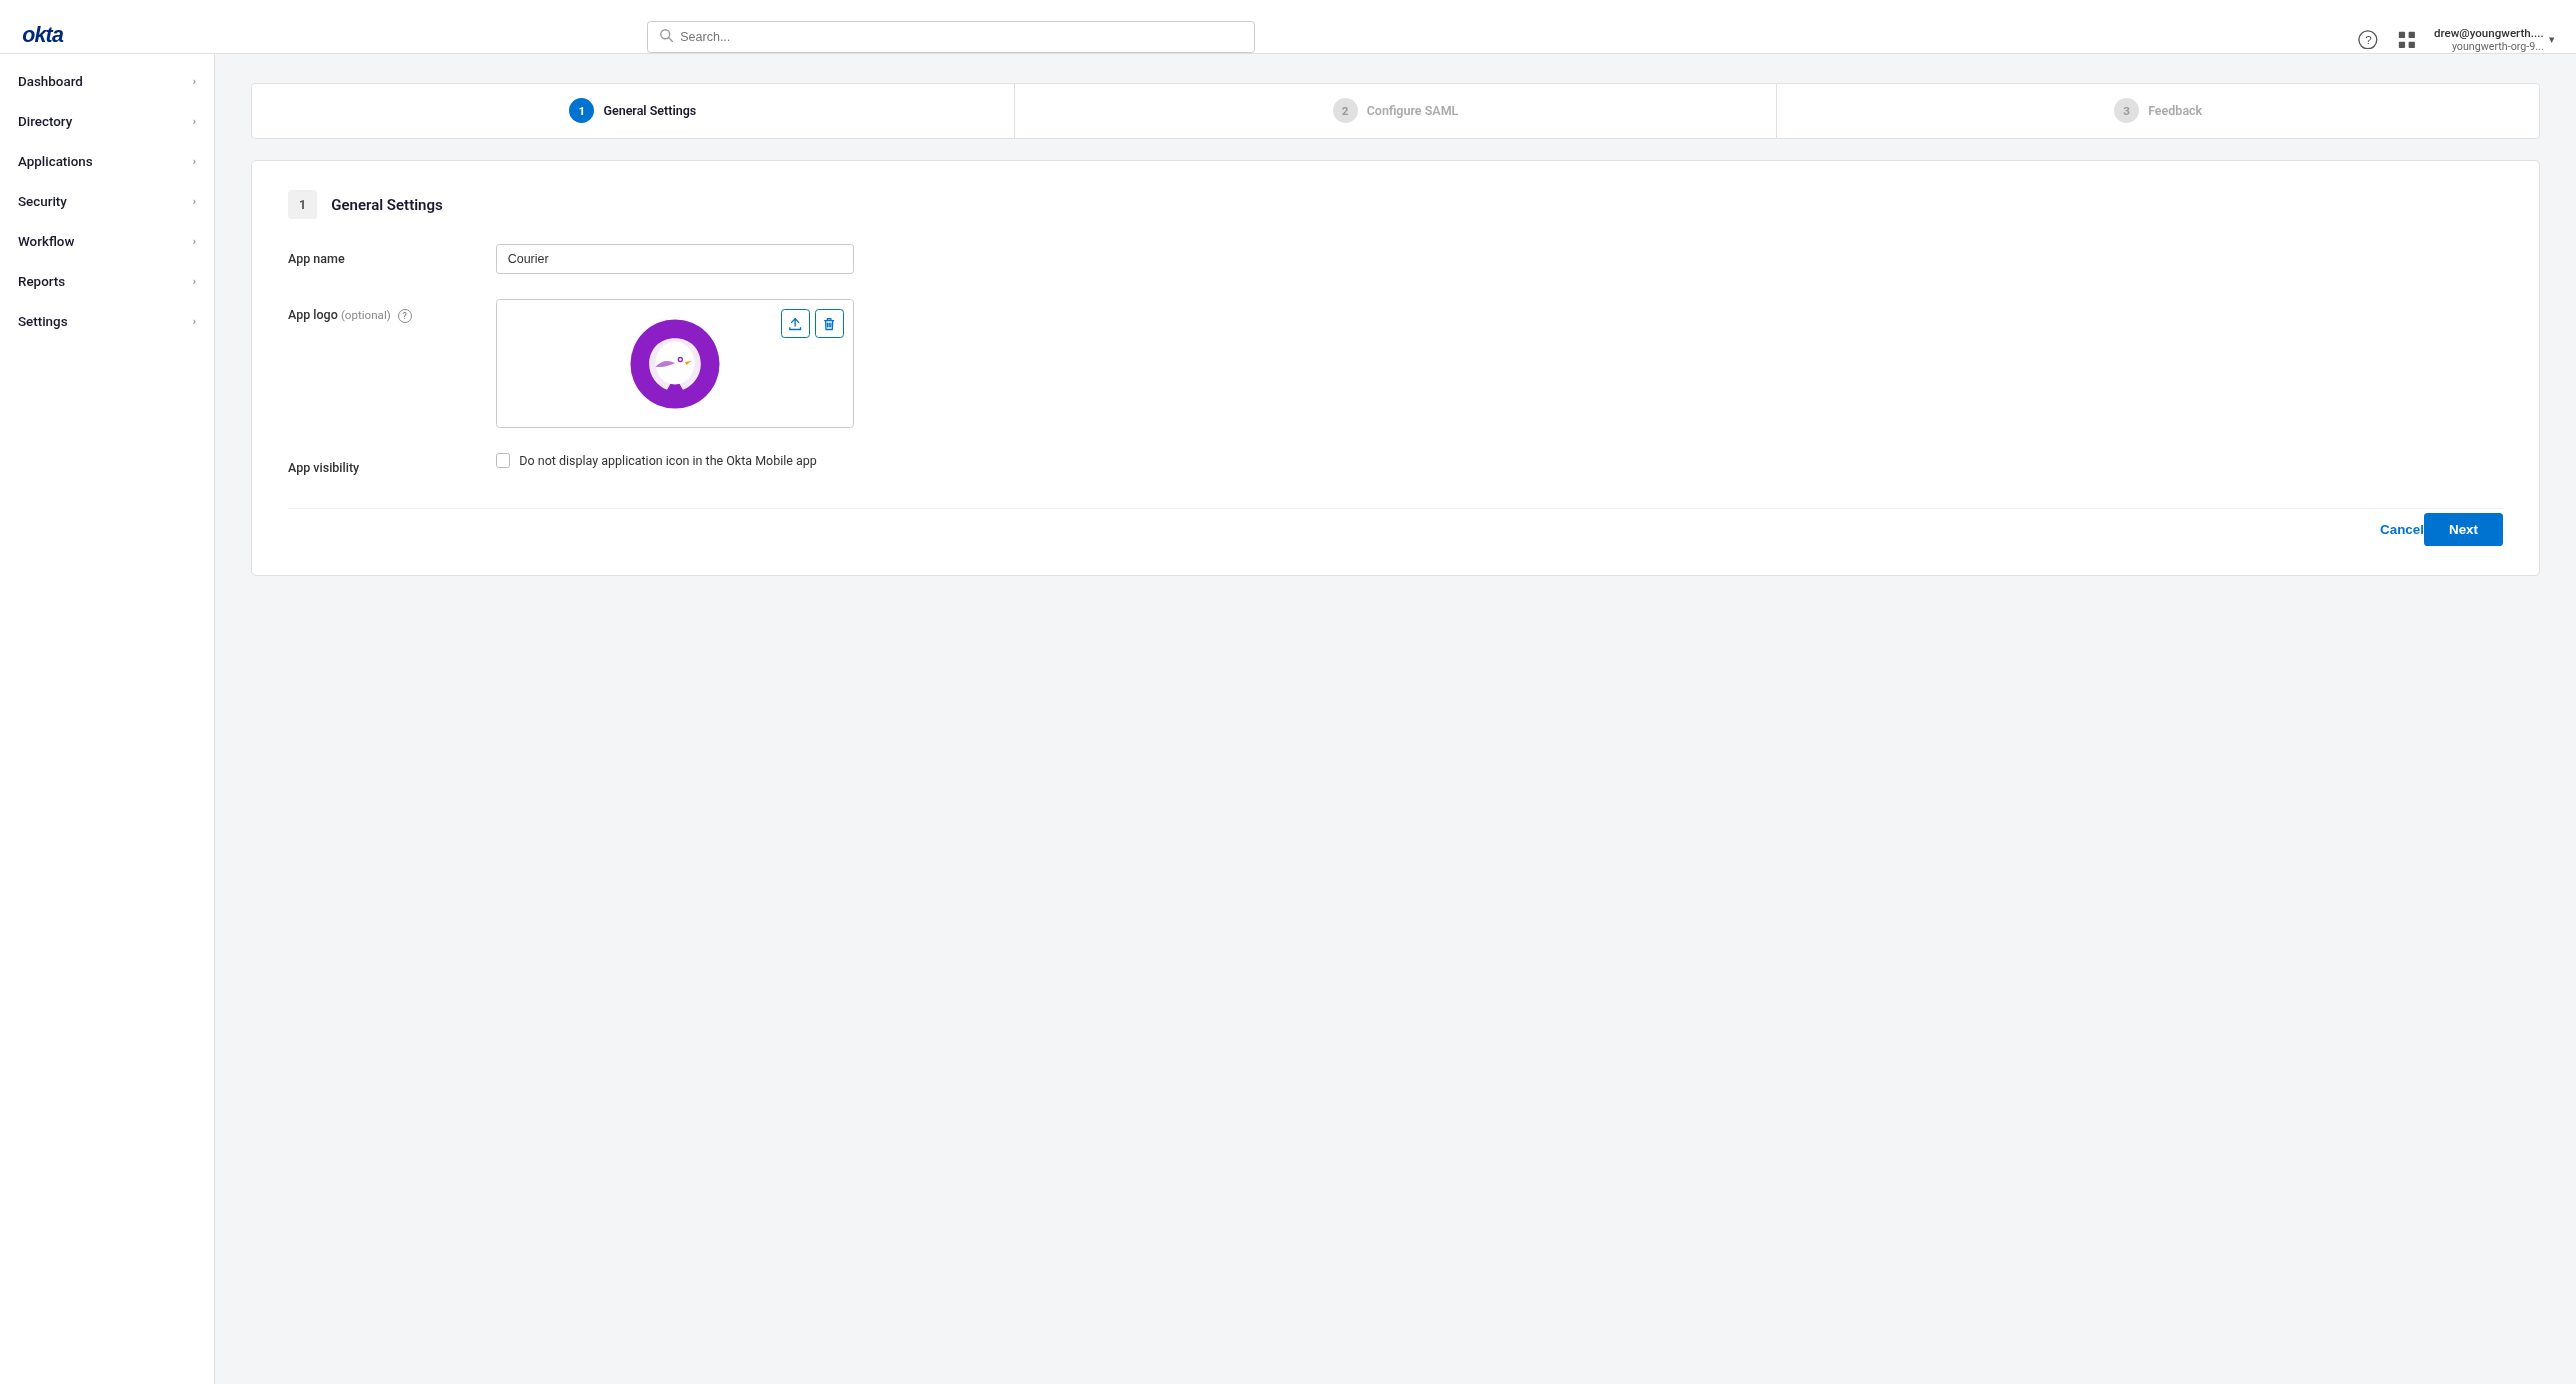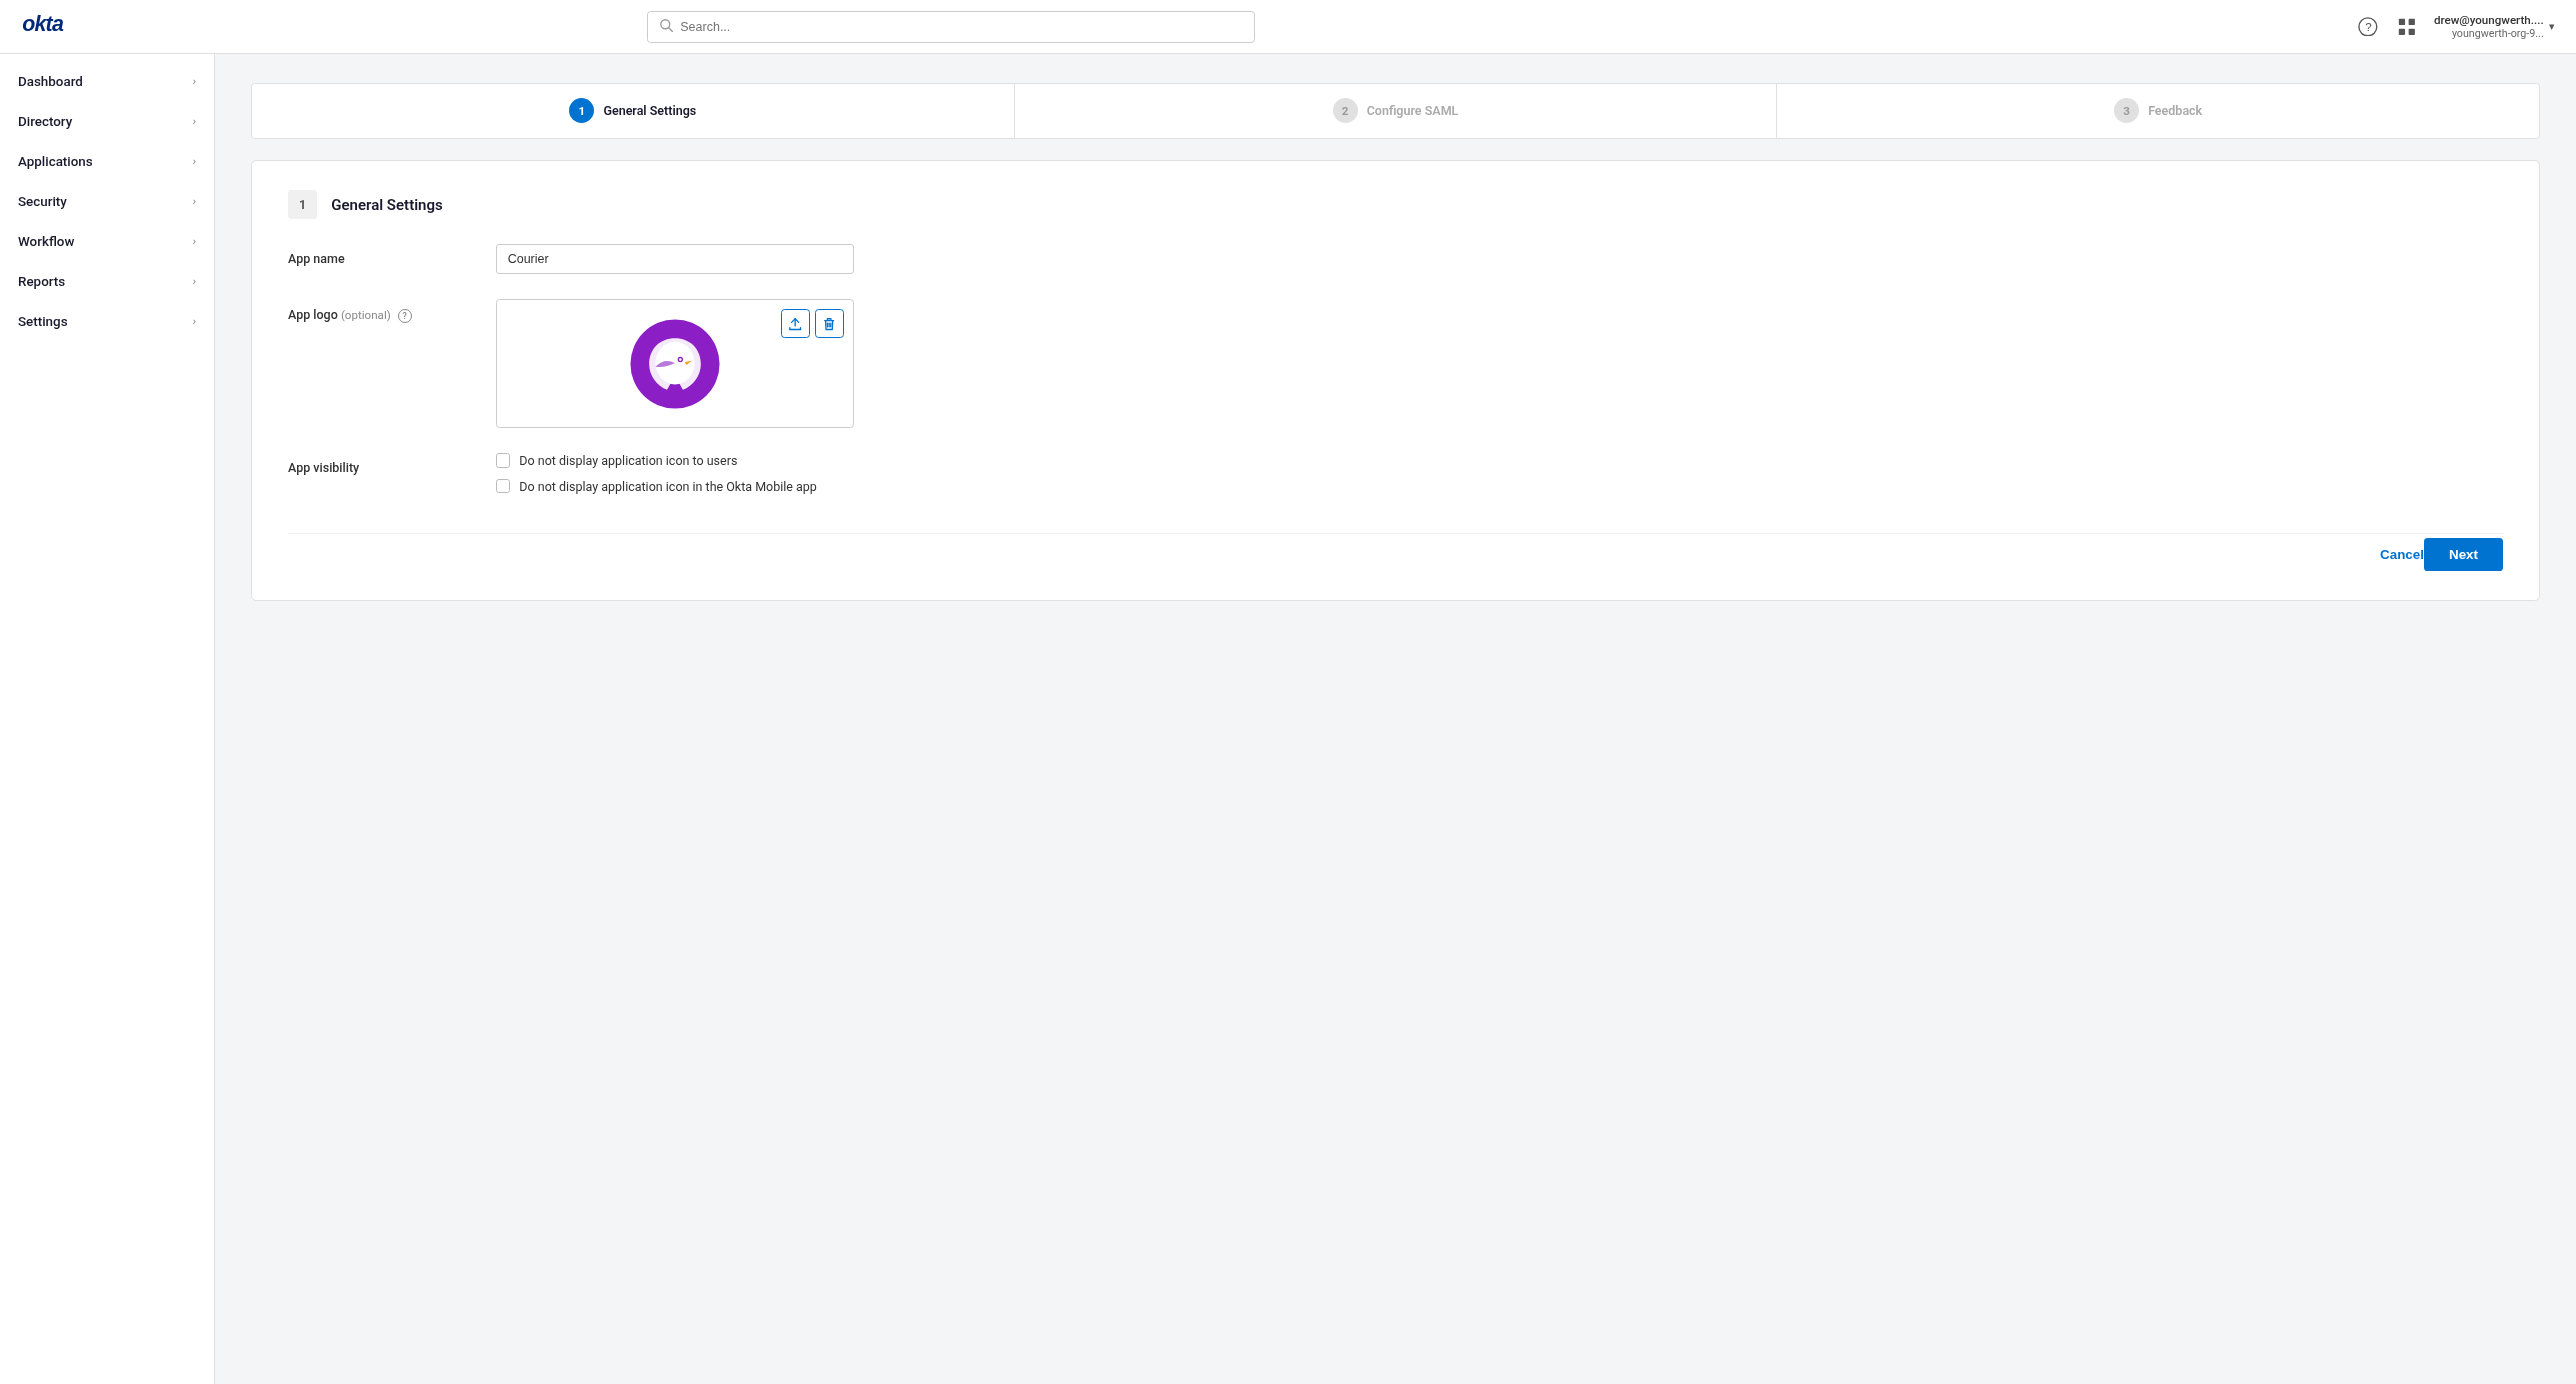--- a/index.html
+++ b/index.html
@@ -1,20 +1,20 @@
 <!DOCTYPE html>
 <html style="font-size:14.3px"><head>
   <meta charset="utf-8">
   <style>
     * { box-sizing: border-box; margin: 0; padding: 0; }
     body { font-family: -apple-system, BlinkMacSystemFont, 'Segoe UI', Roboto, sans-serif; background: #f4f4f4; color: #333; font-size: 12.5px; }
 
     
     .topnav {
-      display: flex; align-items: center; background: #fff;
+      display: flex; align-items: flex-end; background: #fff;
       border-bottom: 0.9px solid #e0e0e0; padding: 0 21.5px; height: 54px;
       position: fixed; top: 0; left: 0; right: 0; z-index: 100;
     }
     .okta-logo { color: #00297a; font-size: 25px; font-weight: 900; font-style: italic; margin-right: 21.5px; letter-spacing: -0.9px; }
     .search-bar {
       flex: 1; max-width: 608px; margin: 0 auto;
       display: flex; align-items: center;
       border: 0.9px solid #ccc; border-radius: 3.6px; padding: 0 10.7px; height: 32px; background: #fff;
     }
     .search-bar input { border: none; outline: none; flex: 1; font-size: 12.5px; color: #555; background: transparent; }
@@ -292,24 +292,20 @@
           </div>
         </div>
       </div>
     </div>
 
     <div class="form-row">
       <div class="form-label">App visibility</div>
       <div class="form-control">
         <label class="checkbox-row">
           <span class="checkbox-box"></span>
-          <span class="checkbox-label">Do not display application icon to users</span>
-        </label>
-        <label class="checkbox-row">
-          <span class="checkbox-box"></span>
           <span class="checkbox-label">Do not display application icon in the Okta Mobile app</span>
         </label>
       </div>
     </div>
 
     <div class="form-actions">
       <button class="cancel-btn">Cancel</button>
       <button class="next-btn">Next</button>
     </div>
 

